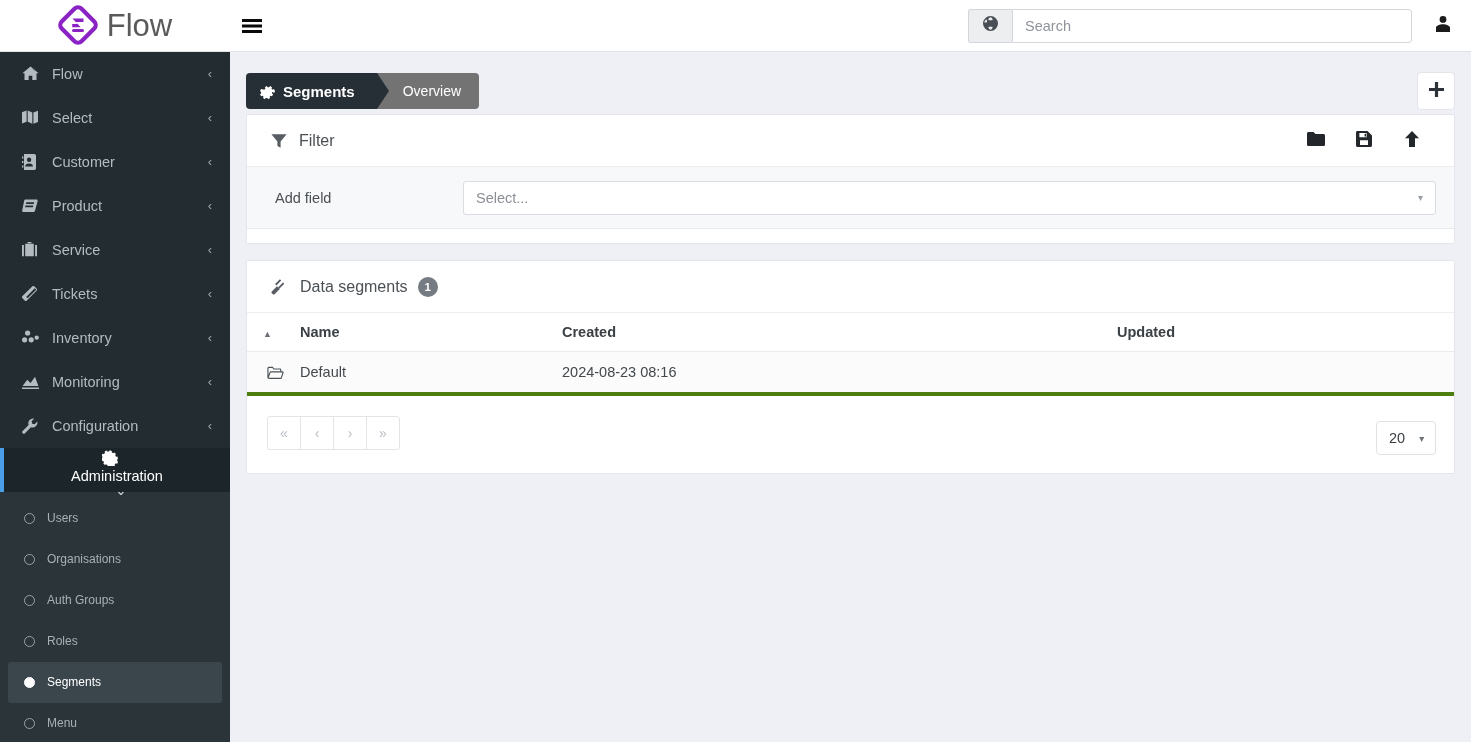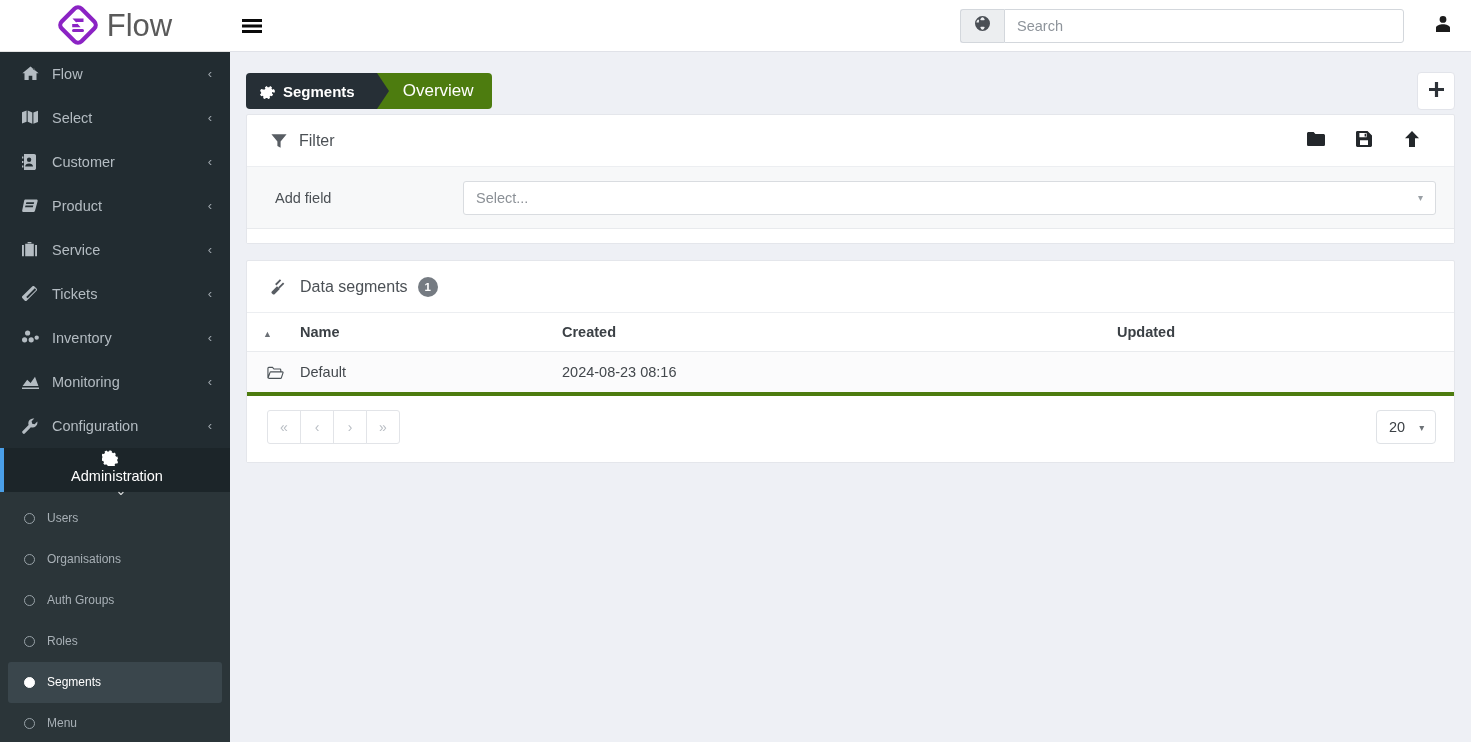--- a/index.html
+++ b/index.html
@@ -90,21 +90,21 @@
     padding: 0 13px 0 0;
   }
   .hamburger {
     width: 44px; height: 52px;
     display: flex; align-items: center; justify-content: center;
     cursor: pointer;
   }
   .hamburger svg { display: block; }
   .topbar-spacer { flex: 1 1 auto; }
 
-  .searchwrap { display: flex; height: 34px; margin-right: 24px; }
+  .searchwrap { display: flex; height: 34px; margin-right: 16px; }
   .search-addon {
     width: 44px; background: #eceef0;
     border: 1px solid #d3d7dc; border-right: none;
     border-radius: 3px 0 0 3px;
     display: flex; align-items: center; justify-content: center;
     color: #4a4f55; cursor: pointer;
   }
   .search-input {
     width: 400px; height: 34px;
     border: 1px solid #d3d7dc; border-radius: 0 3px 3px 0;
@@ -142,23 +142,23 @@
   .crumb.primary::after {
     content: ""; position: absolute; right: -12px; top: 0;
     width: 0; height: 0;
     border-top: 18px solid transparent;
     border-bottom: 18px solid transparent;
     border-left: 12px solid #262f36;
     z-index: 2;
   }
   .crumb.primary .gear { margin-right: 8px; display: inline-flex; }
   .crumb.secondary {
-    background: #4d7c0f;
+    background: #737373;
     border-radius: 0 4px 4px 0;
-    font-size: 17px;
+    font-size: 14px;
     padding-left: 26px; padding-right: 18px;
     font-weight: 400;
     text-align: center;
   }
   .add-btn {
     width: 38px; height: 38px;
     background: #ffffff; border: 1px solid #e2e4ea; border-radius: 4px;
     display: flex; align-items: center; justify-content: center;
     cursor: pointer; color: #2d3238;
   }
@@ -254,21 +254,21 @@
     color: #b9bec4; font-size: 14px; cursor: pointer;
     font-family: "Liberation Sans", sans-serif;
   }
   .pg:first-child { margin-left: 0; border-radius: 3px 0 0 3px; }
   .pg:last-child { border-radius: 0 3px 3px 0; }
   .pagesize {
     height: 34px; min-width: 60px;
     border: 1px solid #dfe2e6; border-radius: 4px; background: #ffffff;
     display: flex; align-items: center; gap: 14px;
     padding: 0 10px 0 12px;
-    font-size: 14.5px; color: #3b4045; cursor: pointer;
+    font-size: 14.5px; color: #3b4045; cursor: pointer; margin-top: 11px;
   }
   .pagesize .caret { color: #6d7277; font-size: 10px; }
 </style>
 </head>
 <body>
 
 <div id="app">
 
   <aside id="sidebar">
 

